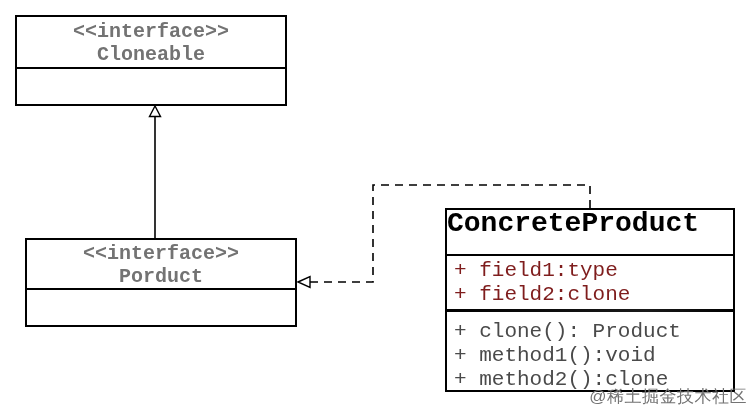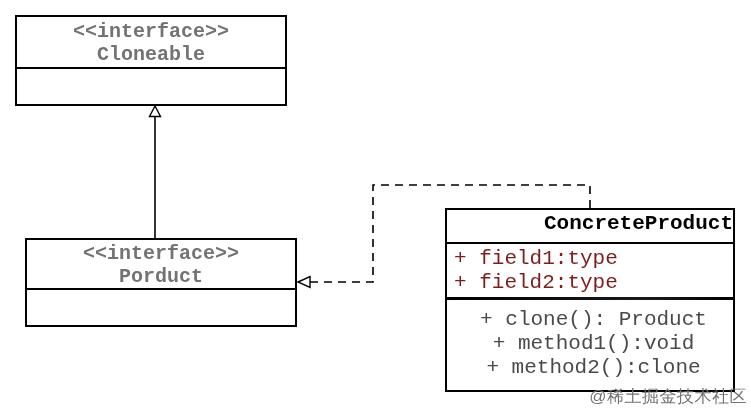--- a/index.html
+++ b/index.html
@@ -38,25 +38,25 @@
   }
   .box-cloneable .iface-title { height: 52px; padding-top: 3px; line-height: 23px; }
   .box-porduct   .iface-title { height: 50px; padding-top: 2px; line-height: 23px; }
   .iface-title div { white-space: pre; }
   .empty-compartment { width: 100%; }
 
   
   .box-concrete { left: 445px; top: 208px; width: 290px; height: 184px; }
   .cp-title {
     box-sizing: border-box;
-    height: 34px;
+    height: 46px;
     border-bottom: 2px solid #000;
-    text-align: right;
+    text-align: left;
     font-weight: bold;
-    font-size: 21px;
+    font-size: 28px;
     line-height: 28px;
     color: #000;
     white-space: pre;
   }
   .cp-fields {
     box-sizing: border-box;
     height: 53px;
     padding: 3px 0 0 7px;
     font-size: 21px;
     line-height: 24px;
@@ -65,21 +65,20 @@
   .cp-divider {
     height: 3px;
     background: linear-gradient(to right, #000 0%, #1a1a1a 70%, #000 100%);
   }
   .cp-methods {
     box-sizing: border-box;
     padding: 8px 0 0 7px;
     font-size: 21px;
     line-height: 24px;
     color: #4a4a4a;
-    text-align: center;
   }
   .member-line { white-space: pre; }
 
   .watermark {
     position: absolute;
     right: 4px;
     top: 385px;
     z-index: 3;
     font-family: Liberation Sans, sans-serif;
     font-size: 17px;
@@ -119,21 +118,21 @@
       <div>&lt;&lt;interface&gt;&gt;</div>
       <div>Porduct</div>
     </div>
     <div class="empty-compartment"></div>
   </div>
 
   <div class="uml-box box-concrete">
     <div class="cp-title">ConcreteProduct</div>
     <div class="cp-fields">
       <div class="member-line">+ field1:type</div>
-      <div class="member-line">+ field2:type</div>
+      <div class="member-line">+ field2:clone</div>
     </div>
     <div class="cp-divider"></div>
     <div class="cp-methods">
       <div class="member-line">+ clone(): Product</div>
       <div class="member-line">+ method1():void</div>
       <div class="member-line">+ method2():clone</div>
     </div>
   </div>
 
   <div class="watermark">@稀土掘金技术社区</div>

